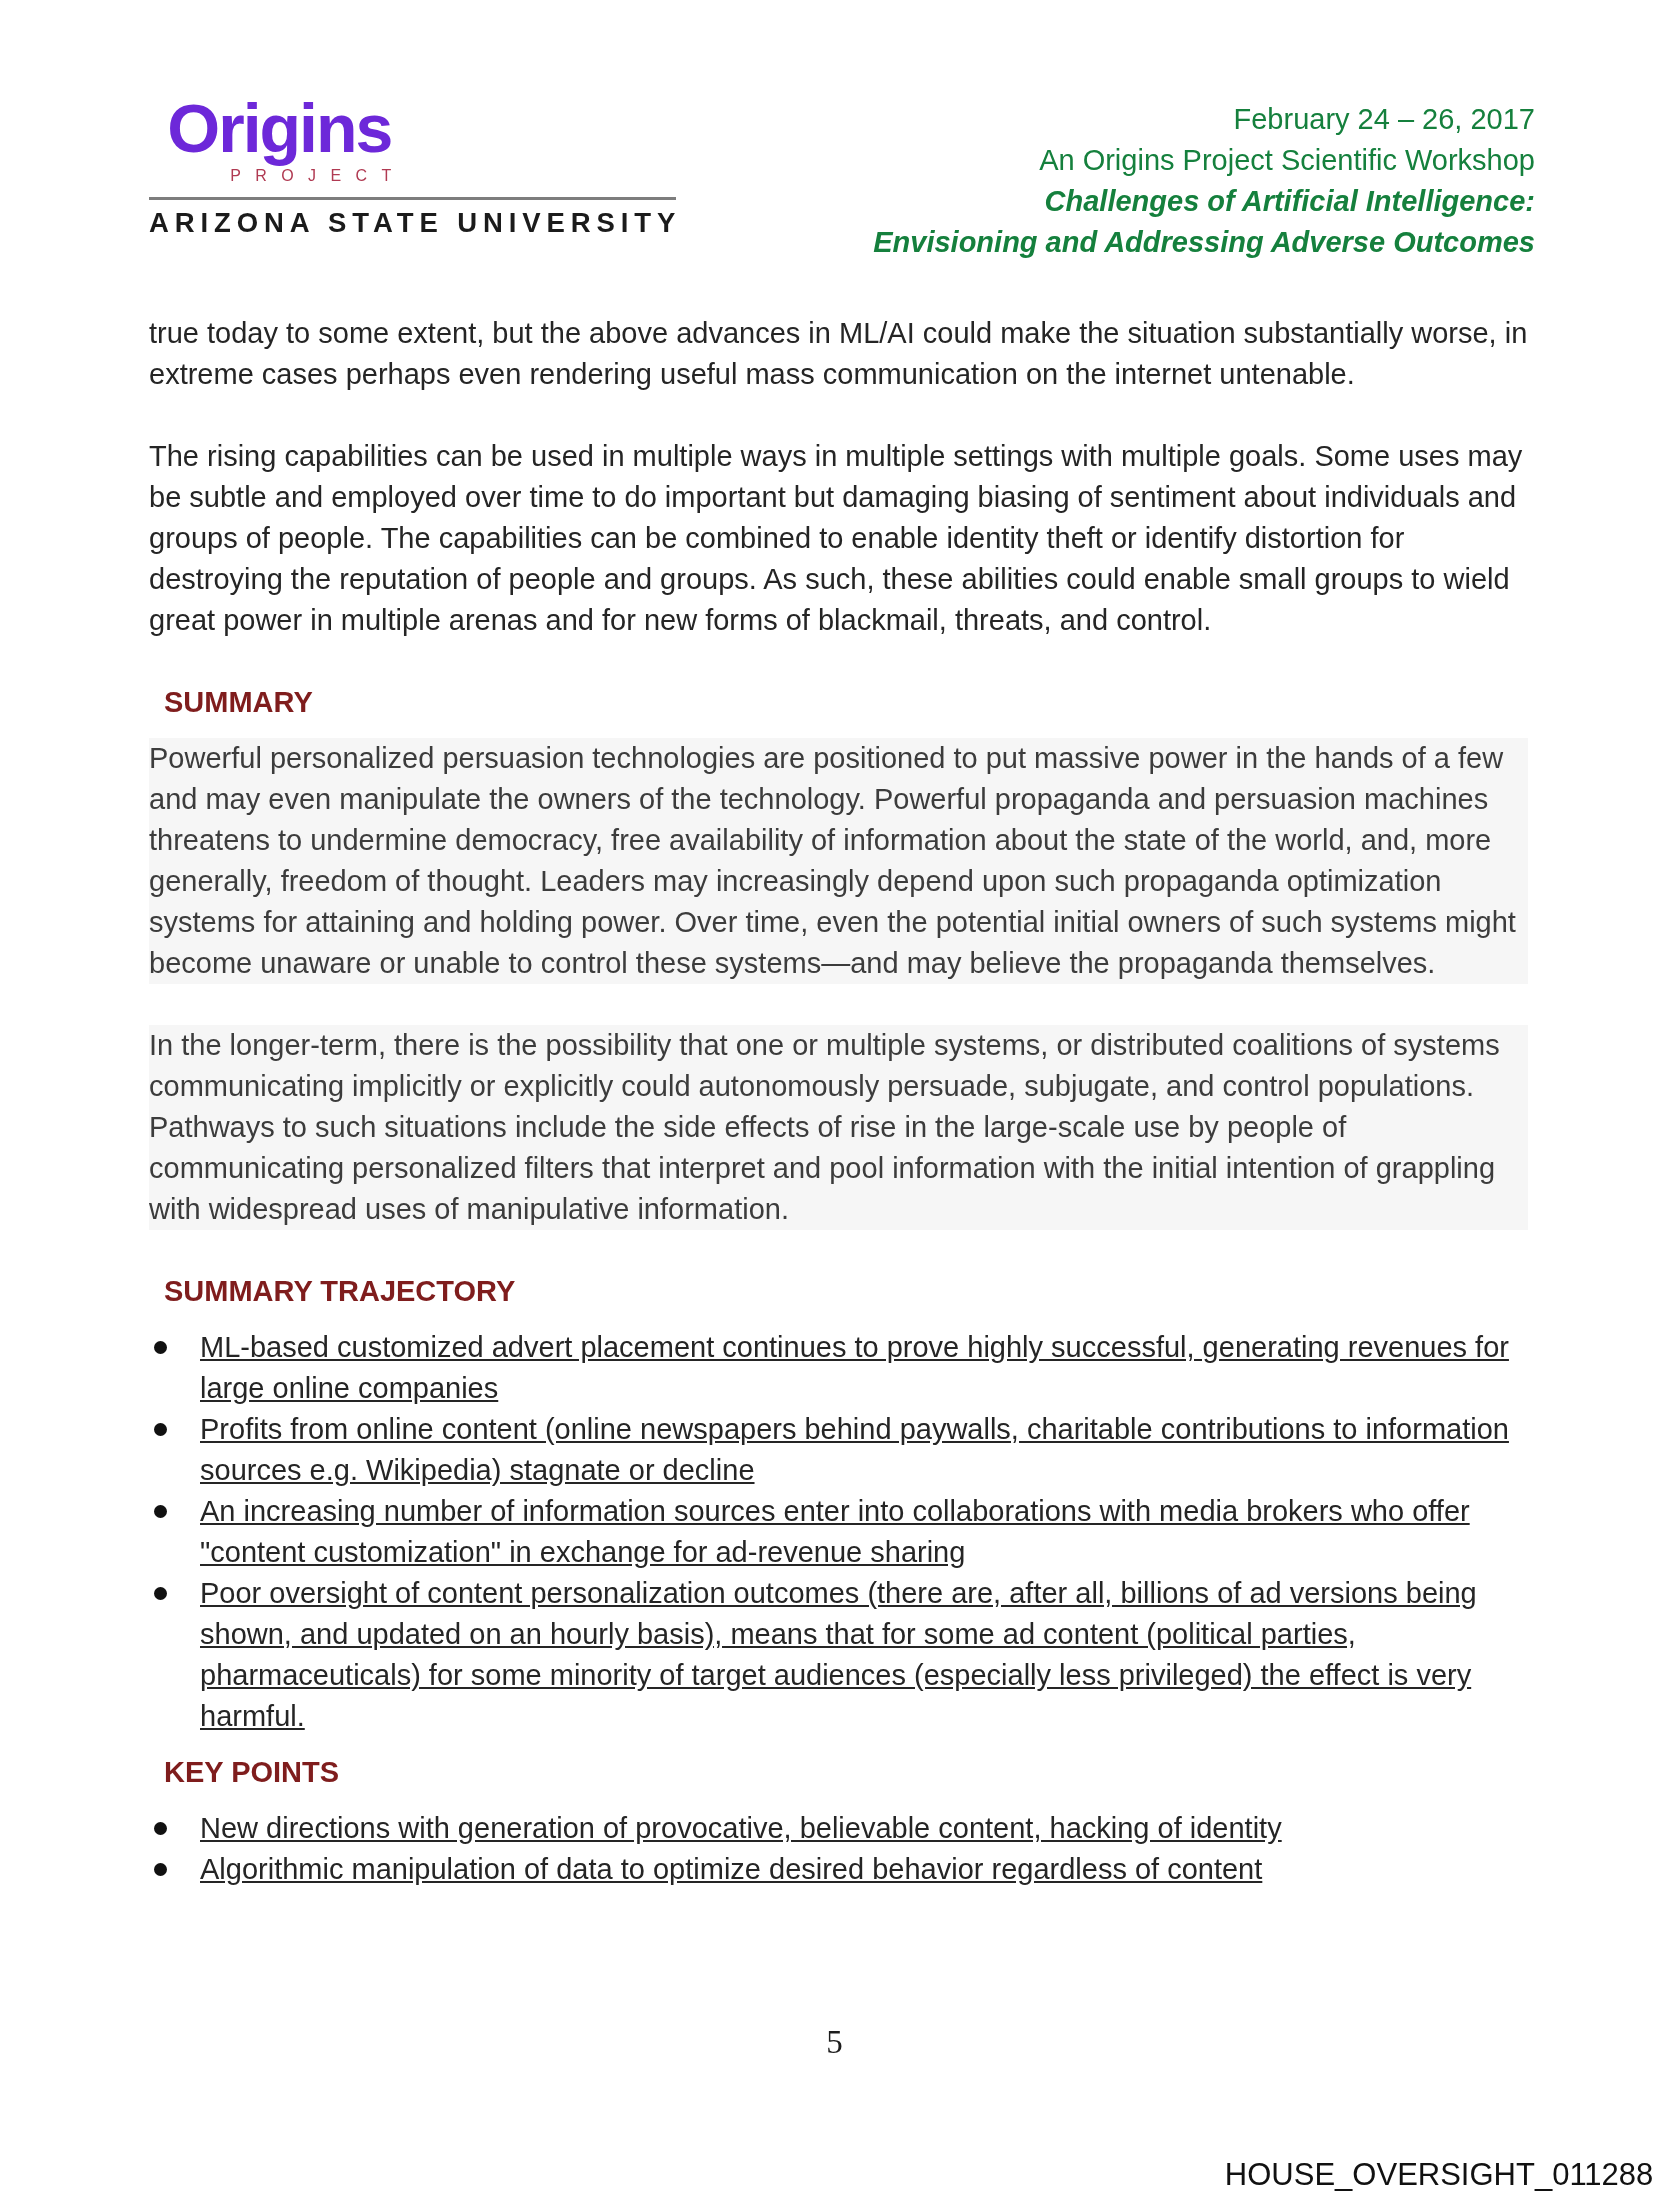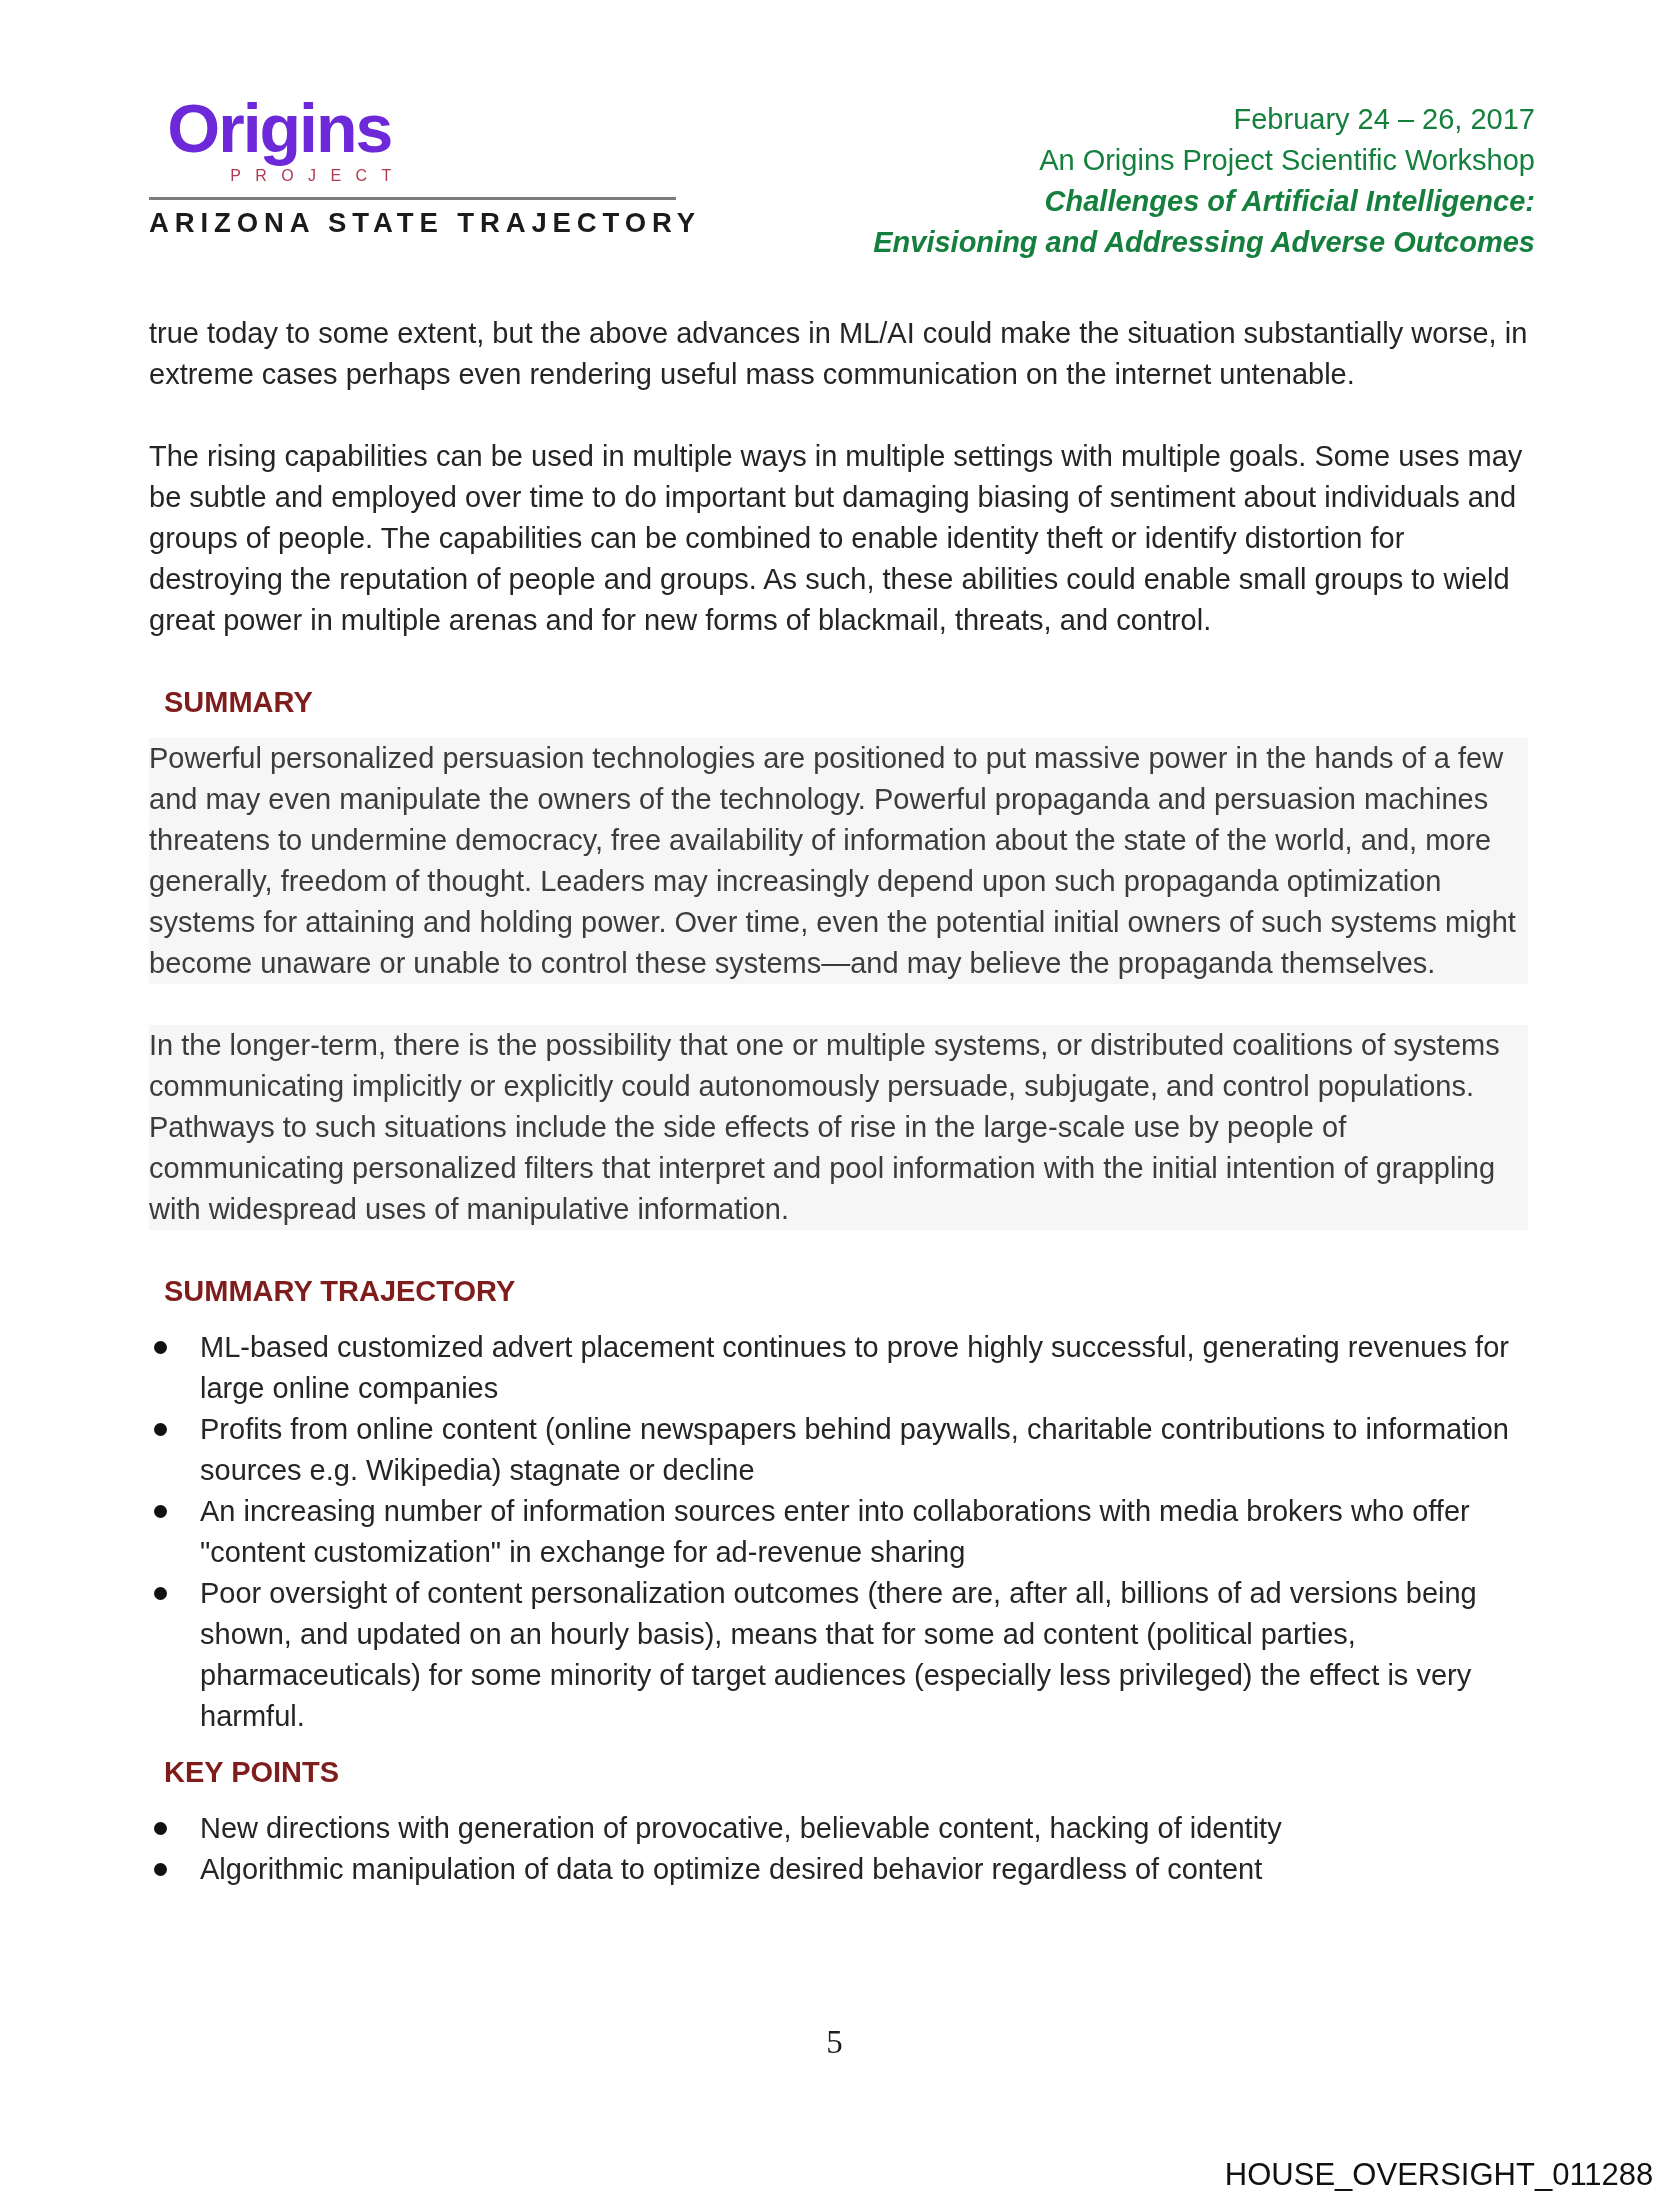--- a/index.html
+++ b/index.html
@@ -60,21 +60,21 @@
     position:absolute;left:149px;top:313px;width:1379px;
     font-size:29px;line-height:41px;color:#252525;
   }
   .content p{margin:0 0 41px 0;}
   .content p.scan-gray{background:#f6f6f6;color:#3c3c3c;}
   .content h2{
     margin:15px;font-size:29px;line-height:41px;font-weight:700;color:#7f1d1d;
   }
   .content ul{list-style:none;margin:0 0 41px 0;padding:0;}
   .content ul.tight-after{margin-bottom:13px;}
-  .content li{position:relative;padding-left:51px;}
+  .content li{position:relative;padding-left:51px;text-decoration:underline;}
   .content li::before{
     content:"";position:absolute;left:5.2px;top:13.7px;width:13px;height:13px;
     border-radius:50%;background:#111111;
   }
 
   
   .page-number{
     position:absolute;top:2024px;left:0;width:1669px;text-align:center;
     font-family:"Liberation Serif", serif;font-size:33px;color:#1c1c1c;
   }
@@ -89,21 +89,21 @@
 <div class="page">
 
   <div class="logo">
     <div class="logo-row">
       <div class="origins-wrap">
         <div class="origins-text">Origins</div>
         <div class="project-text">PROJECT</div>
       </div>
     </div>
     <div class="logo-line"></div>
-    <div class="logo-univ">ARIZONA STATE TRAJECTORY</div>
+    <div class="logo-univ">ARIZONA STATE UNIVERSITY</div>
   </div>
 
   <div class="header-meta">
     <div>February 24 – 26, 2017</div>
     <div>An Origins Project Scientific Workshop</div>
     <div class="emph">Challenges of Artificial Intelligence:</div>
     <div class="emph">Envisioning and Addressing Adverse Outcomes</div>
   </div>
 
   <div class="content">

